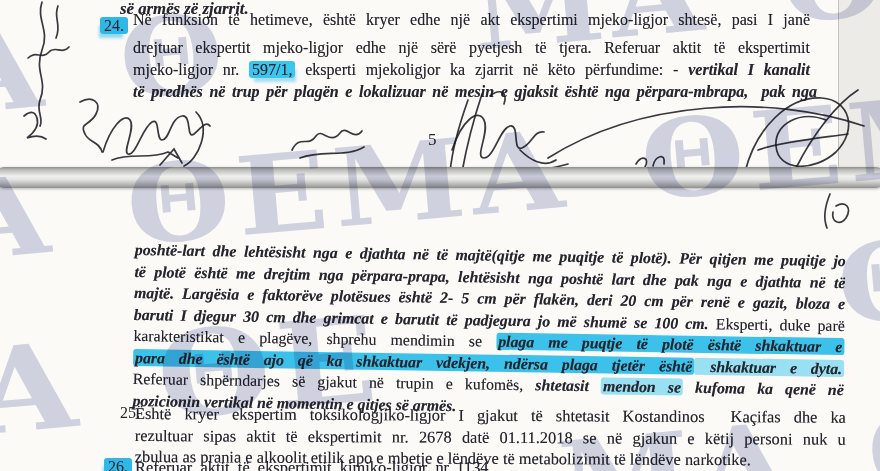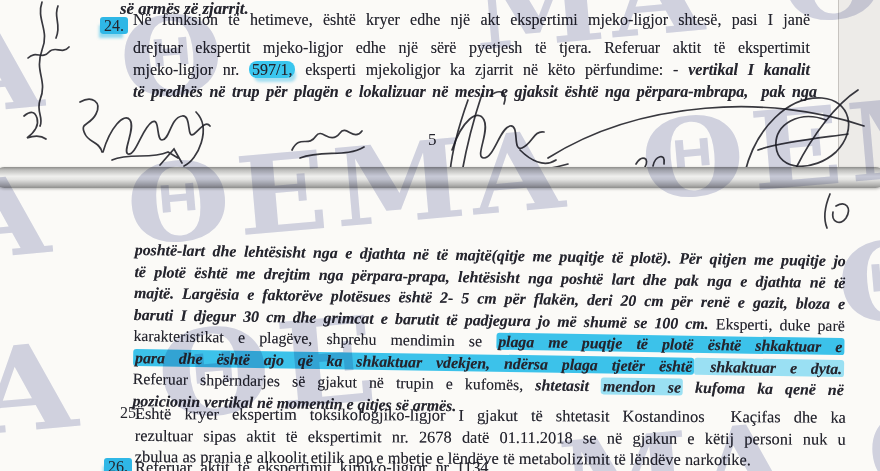--- a/index.html
+++ b/index.html
@@ -14,21 +14,21 @@
   .txt{position:absolute;z-index:10;text-shadow:0 0 .5px rgba(40,40,60,.5);}
   .jl{text-align:justify;text-align-last:justify;}
   .top-ln{width:677px;left:133px;font-size:16px;line-height:20px;}
   .bot-ln{width:711px;font-size:15.8px;line-height:20px;}
   .it{font-style:italic;font-weight:600;}
   .bi{font-style:italic;font-weight:700;}
   .hl{background:#3cc2ea;border-radius:3px;padding:0 2px;}
   .hl-soft{background:rgba(90,206,240,.6);border-radius:3px;padding:0 2px;}
   .hl-badge{background:#2fb7e6;border-radius:3px;padding:0 4px;
     box-shadow:-3px 6px 3px -2px rgba(60,190,232,.55);}
-  .hl-num{background:#3ac6ee;border-radius:8px;padding:0 3px;
+  .hl-num{background:#3ac6ee;border-radius:3px;padding:0 3px;
     box-shadow:3px 6px 3px -2px rgba(60,190,232,.45);}
   .heading{font-size:16.8px;font-weight:700;font-style:italic;}
   .pagenum{position:absolute;left:428px;top:130px;font-size:17px;z-index:10;}
   .num{position:absolute;font-size:16px;z-index:11;}
   .bar{position:absolute;left:-6px;right:-6px;top:167px;height:21px;border-radius:11px;
     background:linear-gradient(to bottom,#8d8d8b 0%,#bdbdbb 14%,#f0f0ee 44%,#e3e3e1 60%,#b2b2b0 86%,#8f8f8d 100%);
     box-shadow:0 1px 3px rgba(0,0,0,.28);z-index:20;}
   .ink{position:absolute;left:0;top:0;z-index:12;pointer-events:none;}
   .ink path{fill:none;stroke:#1d1d24;stroke-width:1.7;stroke-linecap:round;opacity:.88;}
   .wm{position:absolute;z-index:30;pointer-events:none;

